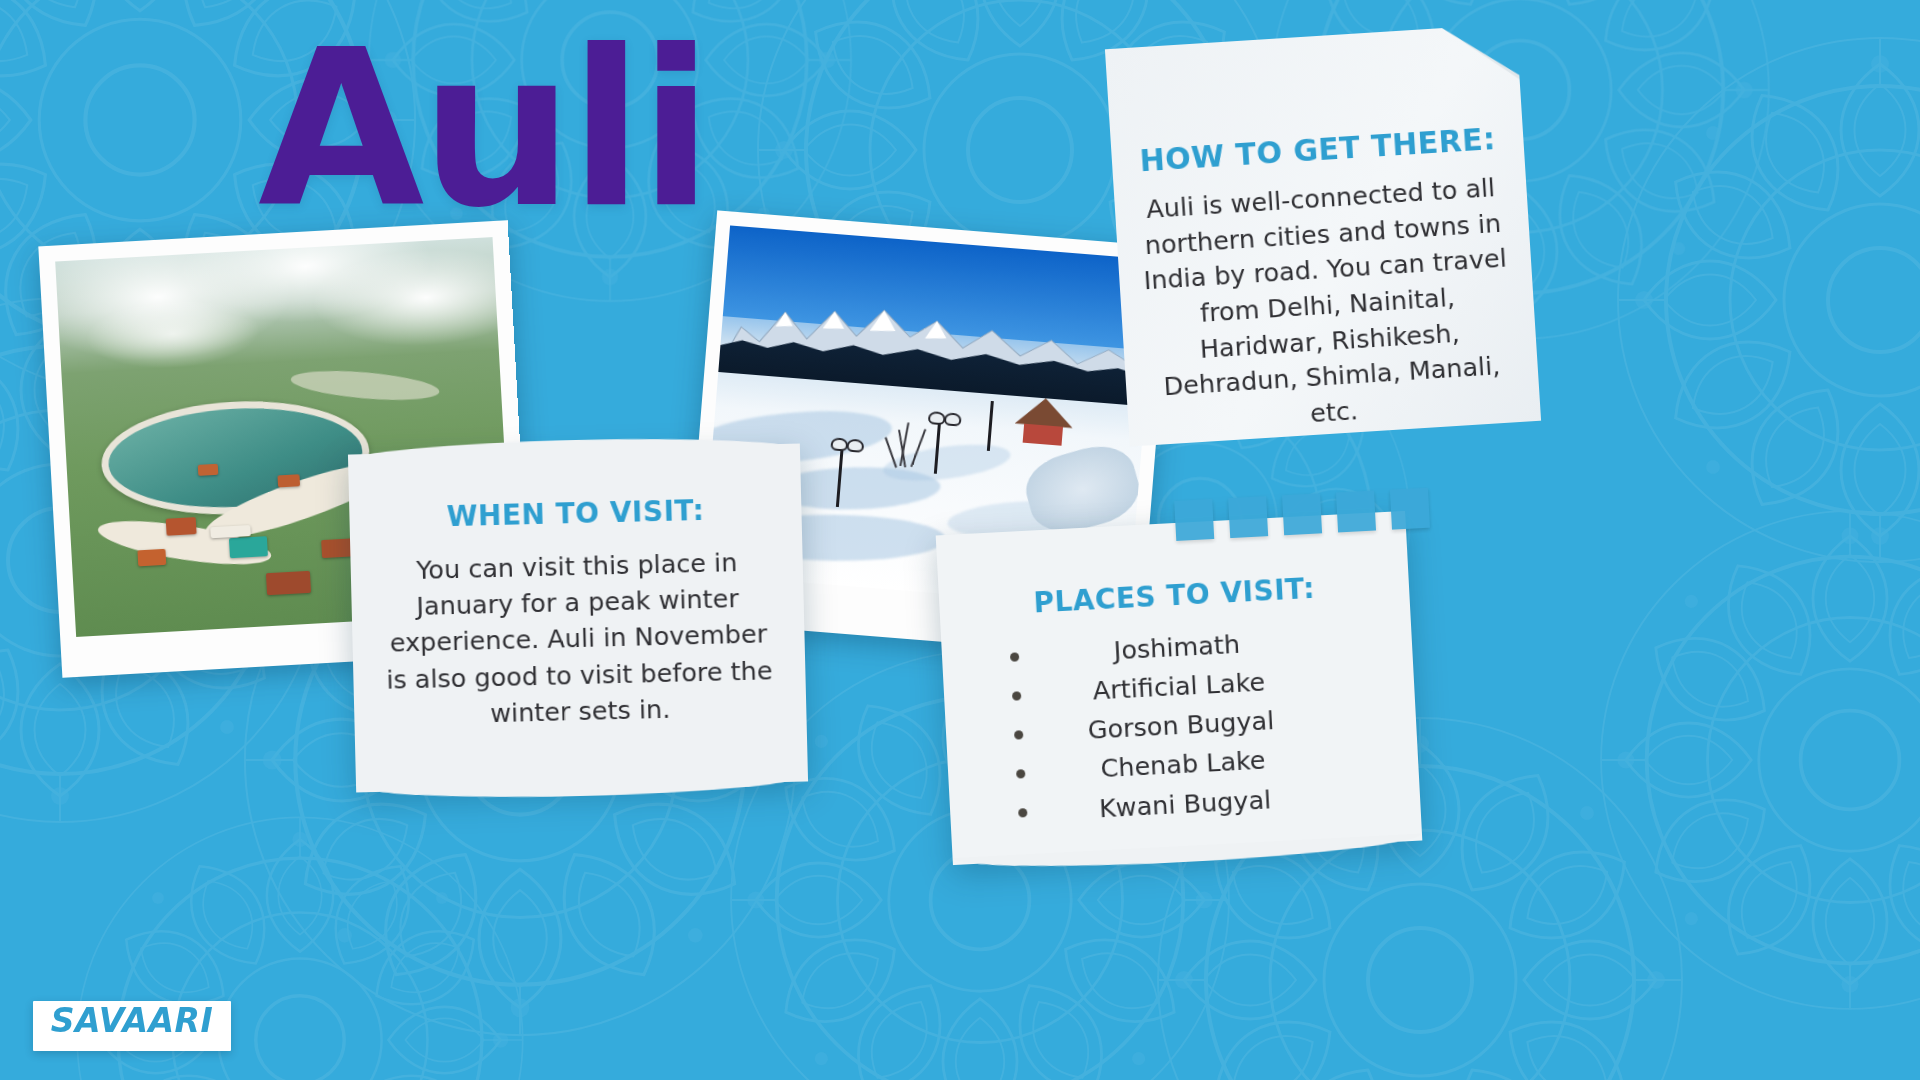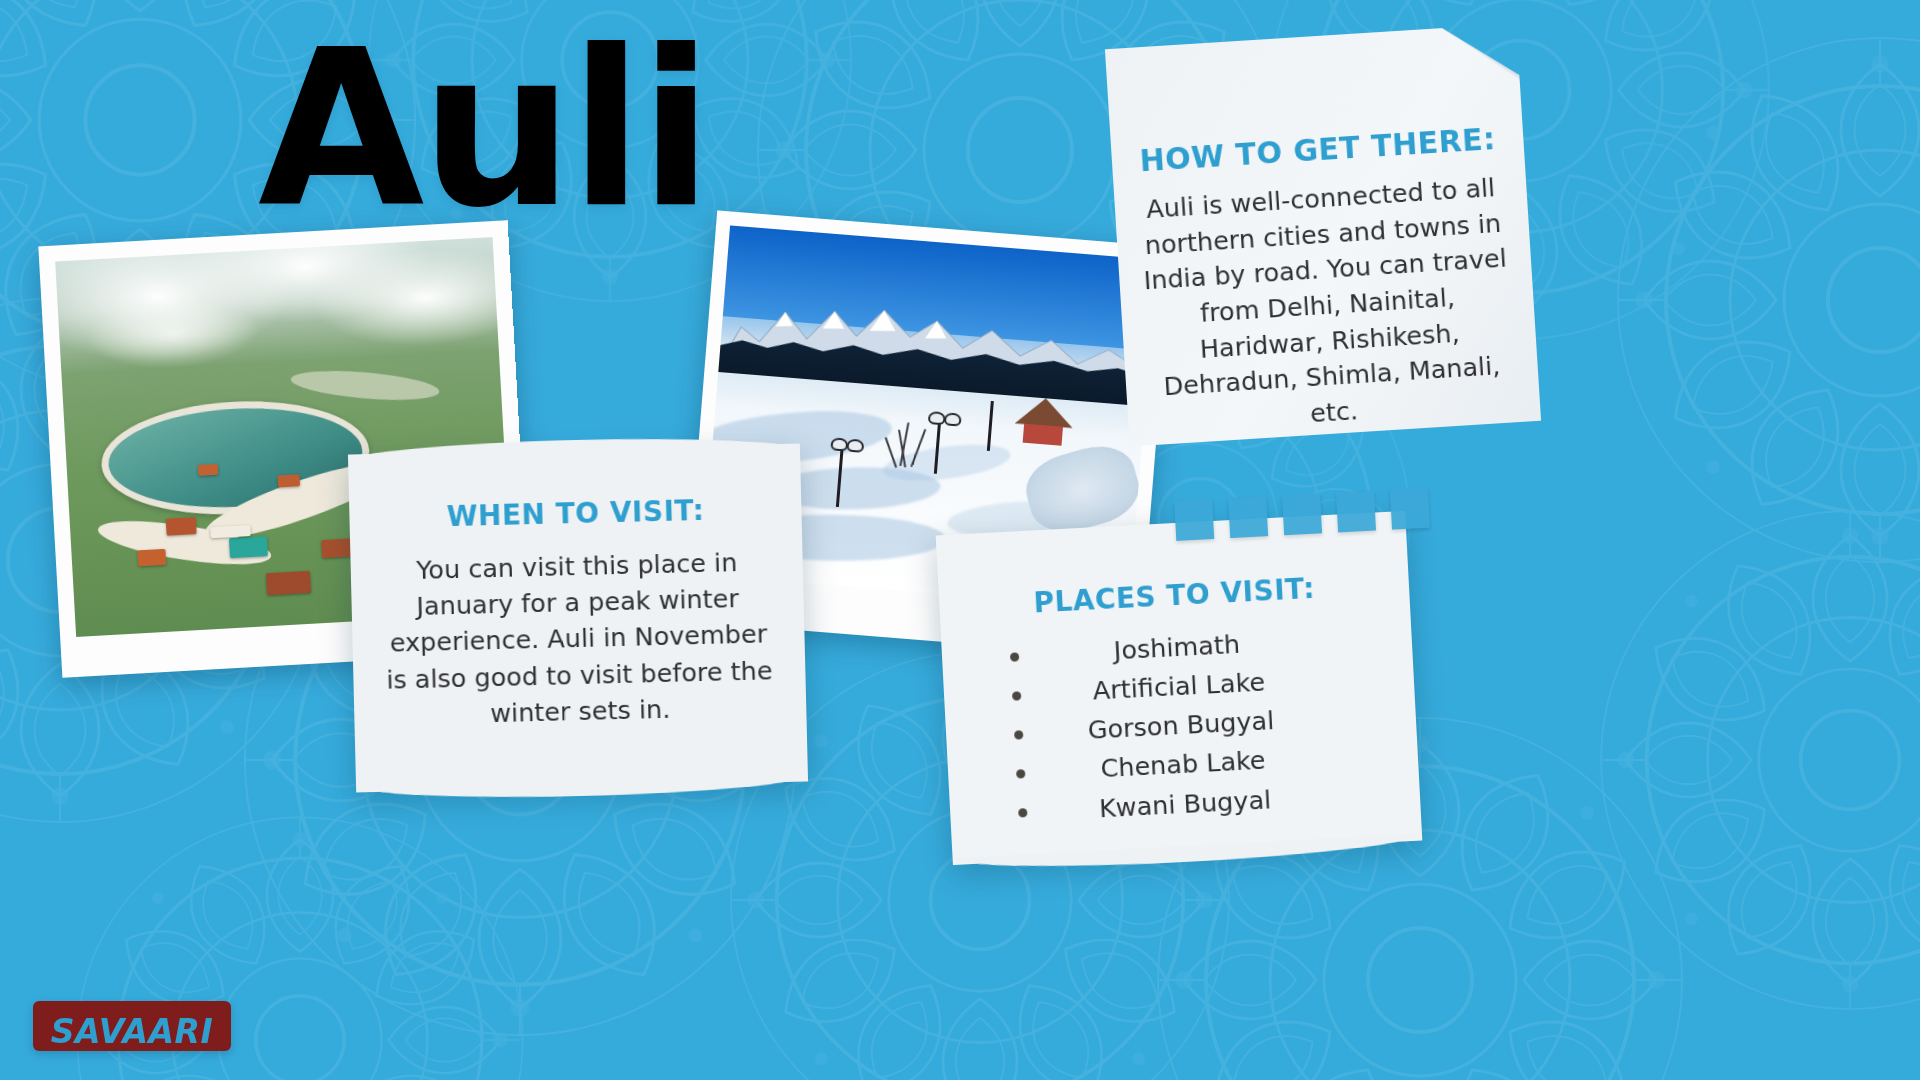--- a/index.html
+++ b/index.html
@@ -10,21 +10,21 @@
   }
 
   
   .bg-pattern{position:absolute;inset:0;overflow:hidden;}
   .bg-pattern svg{position:absolute;opacity:.30;}
 
   
   .title{
     position:absolute;left:258px;top:22px;
     font-family:"DejaVu Sans","Liberation Sans",sans-serif;
-    font-size:215px;font-weight:700;color:#000000;
+    font-size:215px;font-weight:700;color:#4c1d95;
     letter-spacing:-4px;line-height:1;
     text-shadow:0 3px 10px rgba(0,60,90,.13);
   }
 
   
   .polaroid{position:absolute;background:#fdfdfd;box-shadow:0 8px 26px rgba(0,40,65,.30);}
   .polaroid .photo{width:100%;height:100%;overflow:hidden;position:relative;}
 
   #photo-valley{left:50px;top:233px;width:438px;height:376px;
     padding:16px 16px 40px 16px;transform:rotate(-3.2deg);}
@@ -107,22 +107,22 @@
   #card-places .places-list li::before{
     content:"";position:absolute;left:42px;top:50%;margin-top:-4px;
     width:9px;height:9px;border-radius:50%;background:#4a4640;}
   .tape-row{position:absolute;left:240px;top:-22px;display:flex;gap:16px;}
   .tape{width:38px;height:40px;background:#3ba8d8;opacity:.92;
     box-shadow:0 2px 4px rgba(0,0,0,.16);}
 
   
   #logo{
     position:absolute;left:33px;top:1001px;width:198px;height:50px;
-    background:#7f1d1d;border-radius:6px;
-    display:flex;align-items:flex-end;justify-content:center;
+    background:#ffffff;border-radius:1px;
+    display:flex;align-items:flex-start;justify-content:center;
     box-shadow:0 3px 9px rgba(0,40,65,.22);
   }
   #logo span{
     color:#2f9fd0;font-size:33px;font-weight:700;font-style:italic;
     letter-spacing:.5px;font-family:"DejaVu Sans","Liberation Sans",sans-serif;
   }
 </style>
 </head>
 <body>
 

